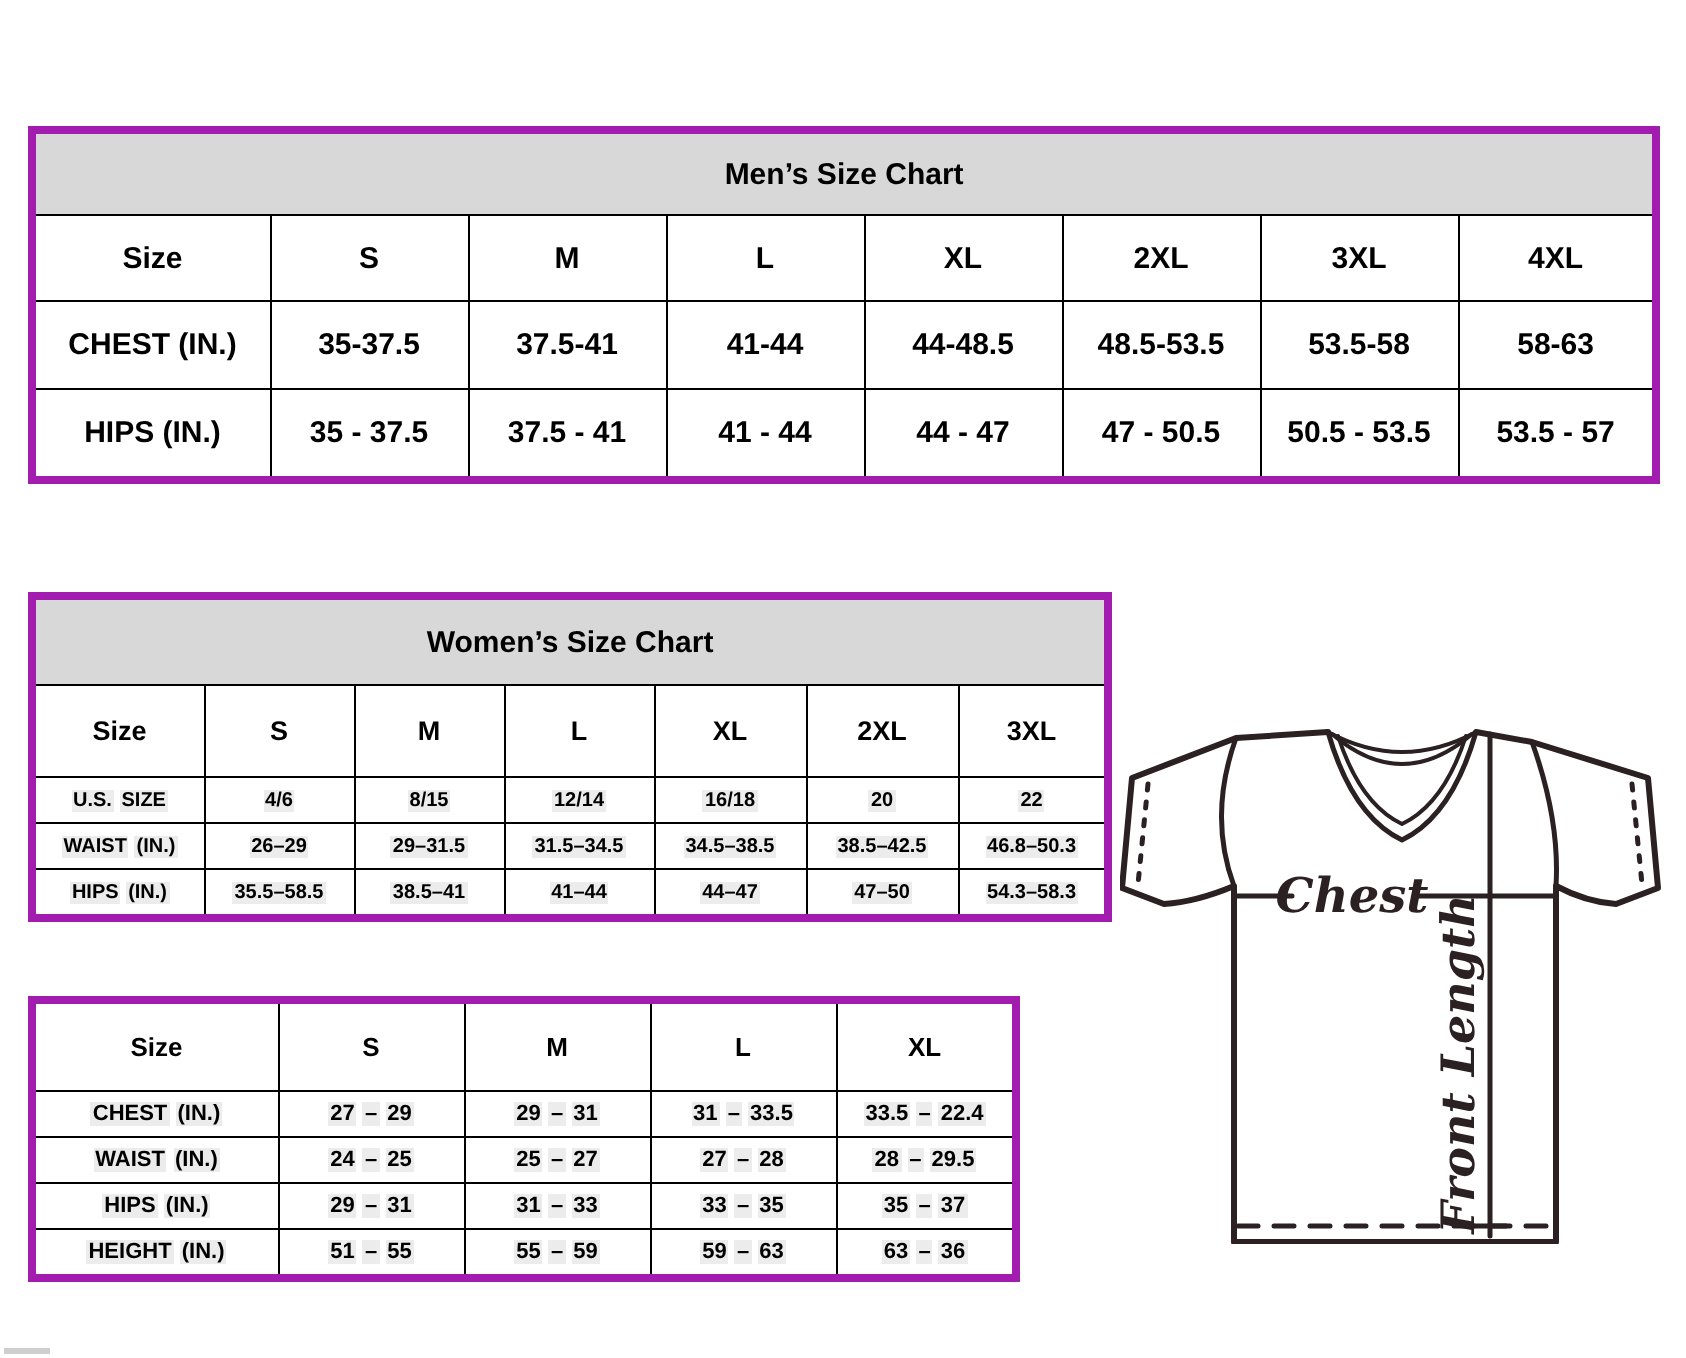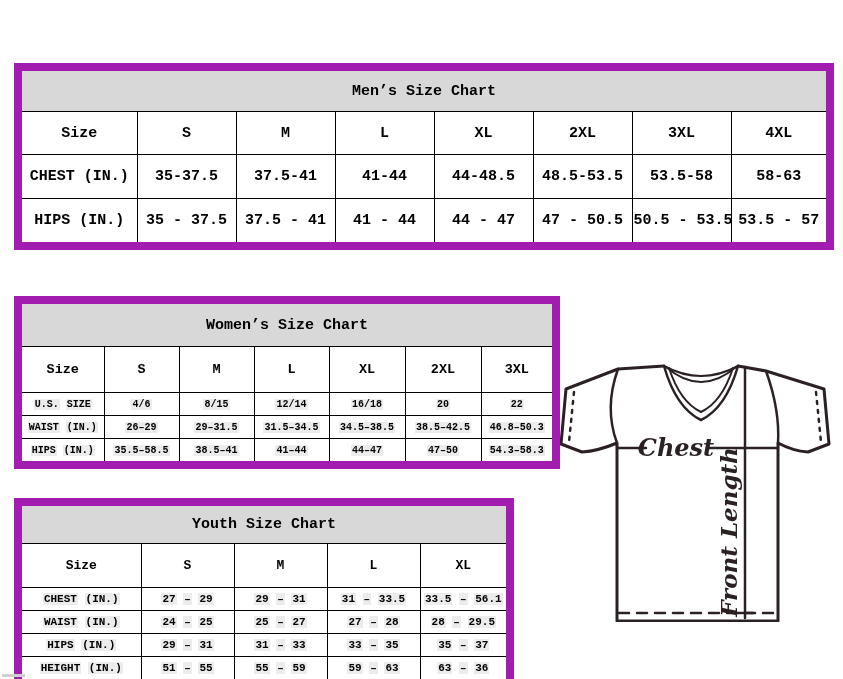--- a/index.html
+++ b/index.html
@@ -1,21 +1,21 @@
 <!DOCTYPE html>
 <html><head>
 <meta charset="utf-8">
 <style>
   html,body{margin:0;padding:0;background:#fff;}
   #page{position:relative;width:843px;height:679px;background:#fff;overflow:hidden;
         font-family:"Liberation Sans",sans-serif;color:#000;}
   .page-title{position:absolute;left:0;top:6px;width:810px;text-align:center;
               font-size:21px;font-weight:bold;letter-spacing:.2px;}
   table.tbl{position:absolute;border-collapse:collapse;table-layout:fixed;
-            border:8px solid #a21caf;font-family:Liberation Mono, monospace;}
+            border:4px solid #a21caf;}
   table.tbl td{border:1px solid #000;text-align:center;vertical-align:middle;
                font-weight:bold;overflow:hidden;white-space:nowrap;}
   tr.hdr td{background:#d8d8d8;font-size:15px;}
   
   #mens{left:14px;top:63px;width:812px;}
   #mens tr.hdr td{height:38px;}
   #mens tr.szrow td{height:40px;font-size:15px;}
   #mens tr.data td{height:41px;font-size:15px;}
   
   #womens{left:14px;top:296px;width:538px;}
@@ -141,36 +141,33 @@
 
   <table class="tbl" id="youth">
     <colgroup>
         <col style="width:123px">
         <col style="width:93px">
         <col style="width:93px">
         <col style="width:93px">
         <col style="width:90px">
       </colgroup>
     <tbody>
-        <tr class="hdr">
-          <td colspan="5">Youth Size Chart</td>
-        </tr>
     <tr class="szrow">
       <td>Size</td>
       <td>S</td>
       <td>M</td>
       <td>L</td>
       <td>XL</td>
     </tr>
     <tr class="data">
       <td><span class="hl">CHEST</span> <span class="hl">(IN.)</span></td>
       <td><span class="hl">27</span> <span class="hl">–</span> <span class="hl">29</span></td>
       <td><span class="hl">29</span> <span class="hl">–</span> <span class="hl">31</span></td>
       <td><span class="hl">31</span> <span class="hl">–</span> <span class="hl">33.5</span></td>
-      <td><span class="hl">33.5</span> <span class="hl">–</span> <span class="hl">56.1</span></td>
+      <td><span class="hl">33.5</span> <span class="hl">–</span> <span class="hl">22.4</span></td>
     </tr>
     <tr class="data">
       <td><span class="hl">WAIST</span> <span class="hl">(IN.)</span></td>
       <td><span class="hl">24</span> <span class="hl">–</span> <span class="hl">25</span></td>
       <td><span class="hl">25</span> <span class="hl">–</span> <span class="hl">27</span></td>
       <td><span class="hl">27</span> <span class="hl">–</span> <span class="hl">28</span></td>
       <td><span class="hl">28</span> <span class="hl">–</span> <span class="hl">29.5</span></td>
     </tr>
     <tr class="data">
       <td><span class="hl">HIPS</span> <span class="hl">(IN.)</span></td>

